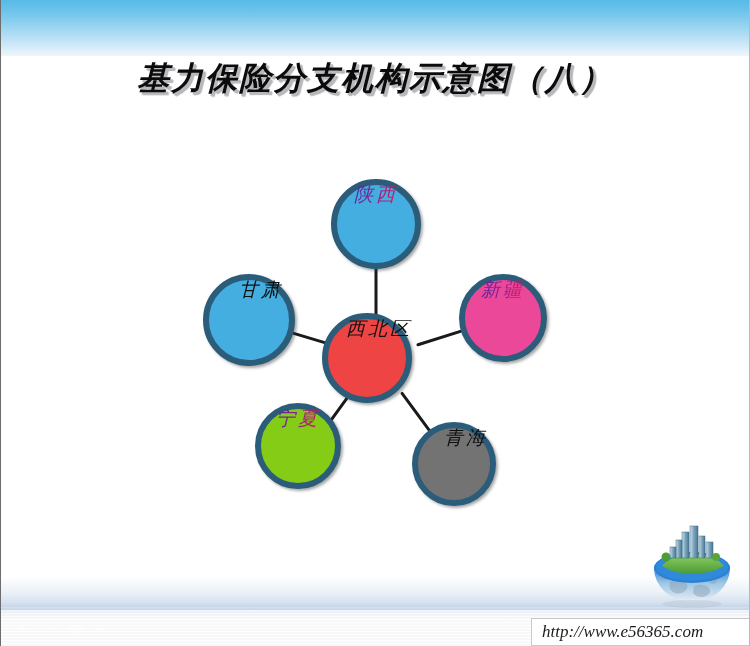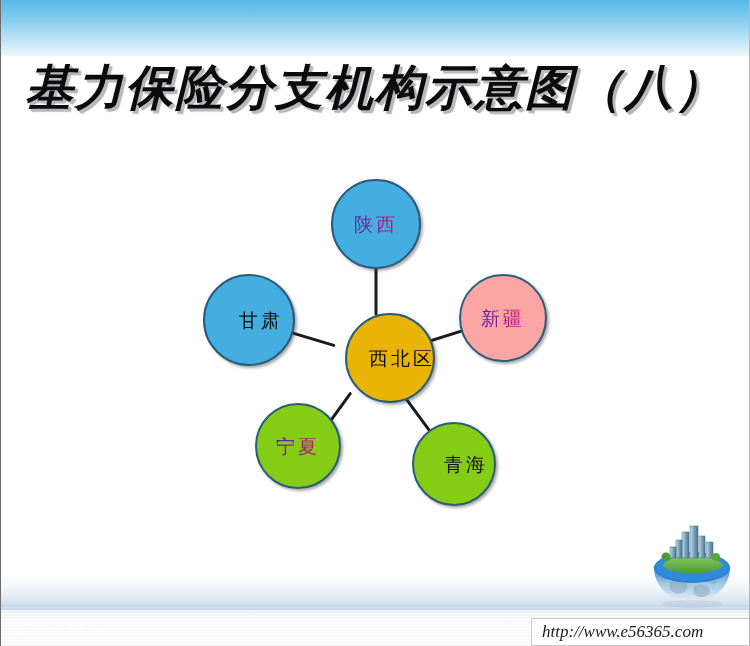--- a/index.html
+++ b/index.html
@@ -106,21 +106,21 @@
   
   .title {
     position: absolute;
     left: 0;
     top: 60px;
     width: 750px;
     text-align: center;
     font-family: "Liberation Serif", "DejaVu Serif", serif;
     font-weight: bold;
     font-style: italic;
-    font-size: 48px;
+    font-size: 32px;
     letter-spacing: 2px;
     color: #0b0b0b;
     text-shadow: 2px 2px 0 #b9b9bd, 3px 3px 1px rgba(120,120,128,0.55);
     white-space: nowrap;
     line-height: 1.15;
   }
 
   
   .diagram {
     position: absolute;
@@ -131,26 +131,27 @@
   .edges {
     position: absolute;
     left: 0; top: 0;
     width: 750px;
     height: 646px;
   }
   .node {
     position: absolute;
     border-radius: 50%;
     background: #45aee0;
-    border: 2px solid #a21caf;
+    border: 6px solid #a21caf;
     box-shadow: 2px 2px 3px rgba(60,60,60,0.45);
     box-sizing: border-box;
     display: flex;
-    align-items: center;
+    align-items: flex-start;
     justify-content: center;
+    font-style: italic;
   }
   .node-label {
     font-family: "Liberation Serif", "DejaVu Serif", serif;
     font-size: 19px;
     letter-spacing: 3px;
     white-space: nowrap;
     line-height: 1;
     user-select: none;
   }
   .label-dark {
@@ -225,36 +226,36 @@
     <svg class="edges" viewBox="0 0 750 646">
       <g id="edge-group" stroke="#1a1a1a" stroke-width="3" stroke-linecap="round">
           <line x1="376" y1="314" x2="376" y2="268"></line>
           <line x1="333.84651911637616" y1="345.38714745214406" x2="292.1115145400699" y2="332.89950828758"></line>
           <line x1="417.9676138669307" y1="344.78185390017927" x2="461.9861955391359" y2="330.9177336884611"></line>
           <line x1="350.23841563084824" y1="393.66988604959477" x2="322.59060326146306" y2="431.95147240720496"></line>
           <line x1="402.07794321647793" y1="393.43925616598284" x2="429.70009836646375" y2="430.97705675442506"></line>
         </g>
     </svg>
     <div id="node-layer">
-        <div class="node" style="left: 345px; top: 313px; width: 90px; height: 90px; background: #eab308; border-color: rgb(43, 93, 122);">
+        <div class="node" style="left: 322px; top: 313px; width: 90px; height: 90px; background: #ef4444; border-color: rgb(43, 93, 122);">
           <span class="node-label label-dark">西北区</span>
         </div>
         <div class="node" style="left: 331px; top: 179px; width: 90px; height: 90px; background: rgb(69, 174, 224); border-color: rgb(43, 93, 122);">
           <span class="node-label label-violet">陕西</span>
         </div>
         <div class="node" style="left: 203px; top: 274px; width: 92px; height: 92px; background: rgb(69, 174, 224); border-color: rgb(43, 93, 122);">
           <span class="node-label label-dark">甘肃</span>
         </div>
-        <div class="node" style="left: 459px; top: 274px; width: 88px; height: 88px; background: #fca5a5; border-color: rgb(43, 93, 122);">
+        <div class="node" style="left: 459px; top: 274px; width: 88px; height: 88px; background: #ec4899; border-color: rgb(43, 93, 122);">
           <span class="node-label label-violet">新疆</span>
         </div>
         <div class="node" style="left: 255px; top: 403px; width: 86px; height: 86px; background: #84cc16; border-color: rgb(43, 93, 122);">
           <span class="node-label label-violet">宁夏</span>
         </div>
-        <div class="node" style="left: 412px; top: 422px; width: 84px; height: 84px; background: #84cc16; border-color: rgb(43, 93, 122);">
+        <div class="node" style="left: 412px; top: 422px; width: 84px; height: 84px; background: #737373; border-color: rgb(43, 93, 122);">
           <span class="node-label label-dark">青海</span>
         </div>
       </div>
   </div>
 
   <div class="logo">
     <svg viewBox="0 0 92 86" width="92" height="86">
       <defs>
         <linearGradient id="oceanGrad" x1="0" y1="0" x2="0" y2="1">
           <stop offset="0%" stop-color="#1f6fc4"></stop>

